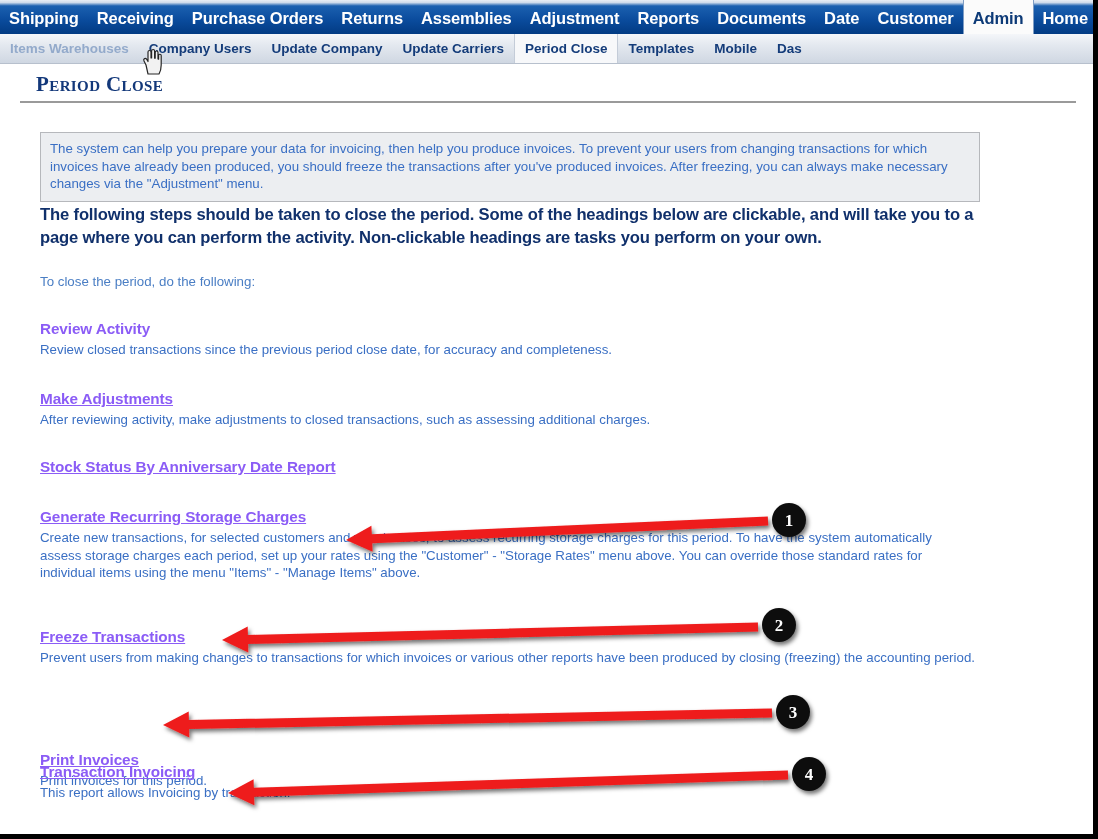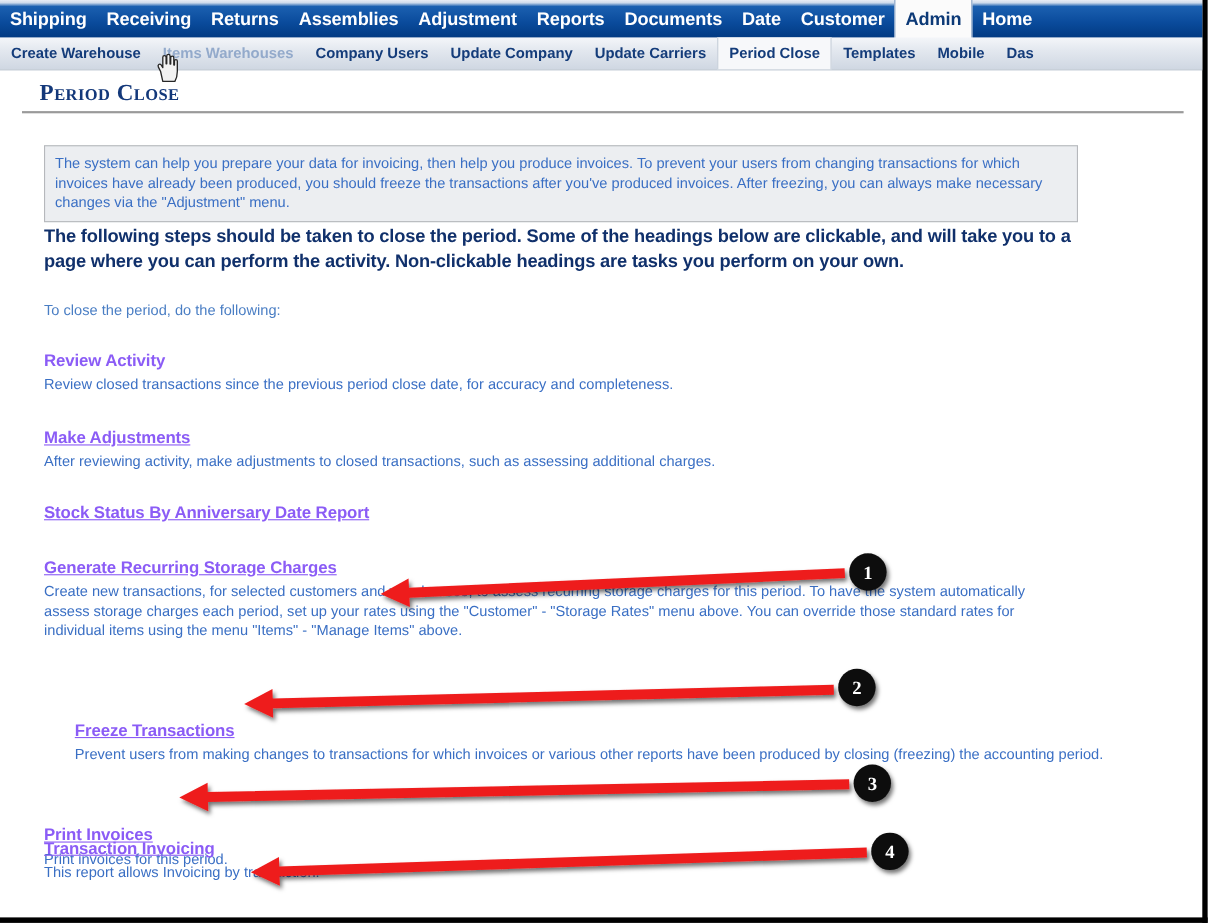--- a/index.html
+++ b/index.html
@@ -217,33 +217,33 @@
   }
 </style>
 </head>
 <body>
 
 <div id="app-frame">
 
   <nav id="primary-nav">
       <div class="pnav-item">Shipping</div>
       <div class="pnav-item">Receiving</div>
+      <div class="pnav-item">Purchase Orders</div>
       <div class="pnav-item">Returns</div>
       <div class="pnav-item">Assemblies</div>
       <div class="pnav-item">Adjustment</div>
       <div class="pnav-item">Reports</div>
       <div class="pnav-item">Documents</div>
       <div class="pnav-item">Date</div>
       <div class="pnav-item">Customer</div>
       <div class="pnav-item active">Admin</div>
       <div class="pnav-item">Home</div>
     </nav>
 
   <nav id="secondary-nav">
-      <div class="snav-item">Create Warehouse</div>
       <div class="snav-item hover">Items Warehouses</div>
       <div class="snav-item">Company Users</div>
       <div class="snav-item">Update Company</div>
       <div class="snav-item">Update Carriers</div>
       <div class="snav-item active">Period Close</div>
       <div class="snav-item">Templates</div>
       <div class="snav-item">Mobile</div>
       <div class="snav-item">Das</div>
     </nav>
 
@@ -262,21 +262,21 @@
 
     <div id="info-box">The system can help you prepare your data for invoicing, then help you produce invoices. To prevent your users from changing transactions for which invoices have already been produced, you should freeze the transactions after you've produced invoices. After freezing, you can always make necessary changes via the "Adjustment" menu.</div>
 
     <div id="steps-intro">To close the period, do the following:</div>
 
     <div id="sections-host">
         <div class="section" style="top: 212px; width: 760px;"><div class="section-title">Review Activity</div><div class="section-desc">Review closed transactions since the previous period close date, for accuracy and completeness.</div></div>
         <div class="section" style="top: 282px; width: 760px;"><div class="section-title link">Make Adjustments</div><div class="section-desc">After reviewing activity, make adjustments to closed transactions, such as assessing additional charges.</div></div>
         <div class="section" style="top: 350px; width: 760px;"><div class="section-title link">Stock Status By Anniversary Date Report</div></div>
         <div class="section" style="top: 400px; width: 936px;"><div class="section-title link">Generate Recurring Storage Charges</div><div class="section-desc">Create new transactions, for selected customers and warehouses, to assess recurring storage charges for this period. To have the system automatically assess storage charges each period, set up your rates using the "Customer" - "Storage Rates" menu above. You can override those standard rates for individual items using the menu "Items" - "Manage Items" above.</div></div>
-        <div class="section" style="top: 548px; width: 936px; margin-left: 28px;"><div class="section-title link">Freeze Transactions</div><div class="section-desc">Prevent users from making changes to transactions for which invoices or various other reports have been produced by closing (freezing) the accounting period.</div></div>
+        <div class="section" style="top: 520px; width: 936px;"><div class="section-title link">Freeze Transactions</div><div class="section-desc">Prevent users from making changes to transactions for which invoices or various other reports have been produced by closing (freezing) the accounting period.</div></div>
         <div class="section" style="top: 605px; width: 760px; margin-top: 38px;"><div class="section-title link">Print Invoices</div><div class="section-desc">Print invoices for this period.</div></div>
         <div class="section" style="top: 655px; width: 760px;"><div class="section-title link">Transaction Invoicing</div><div class="section-desc">This report allows Invoicing by transaction.</div></div>
       </div>
 
   </main>
 
   <svg id="annotations" viewBox="0 0 1098 839">
     <defs>
       <filter id="anno-shadow" x="-40%" y="-40%" width="200%" height="200%">
         <feDropShadow dx="2" dy="3" stdDeviation="2" flood-color="#000000" flood-opacity="0.55"></feDropShadow>

